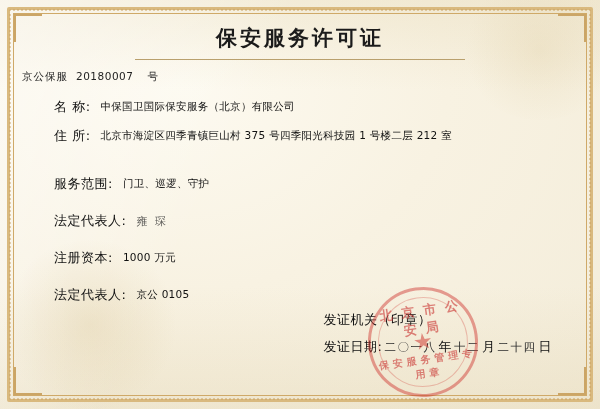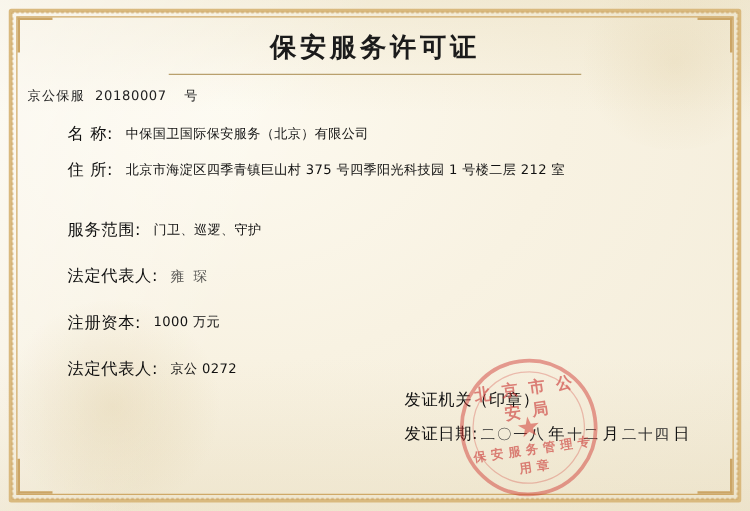--- a/index.html
+++ b/index.html
@@ -277,21 +277,21 @@
       <div class="field-row">
         <span class="field-label">法定代表人:</span>
         <span class="field-value value-handwriting">雍 琛</span>
       </div>
       <div class="field-row">
         <span class="field-label">注册资本:</span>
         <span class="field-value">1000 万元</span>
       </div>
       <div class="field-row">
         <span class="field-label">法定代表人:</span>
-        <span class="field-value">京公 0272</span>
+        <span class="field-value">京公 0105</span>
       </div>
     </div>
 
     <div class="issuer-block">
       <div class="issuer-row">发证机关（印章）</div>
       <div class="issue-date-row">
         <span>发证日期:</span>
         <span class="date-part">二〇一八</span>
         <span>年</span>
         <span class="date-part">十二</span>

